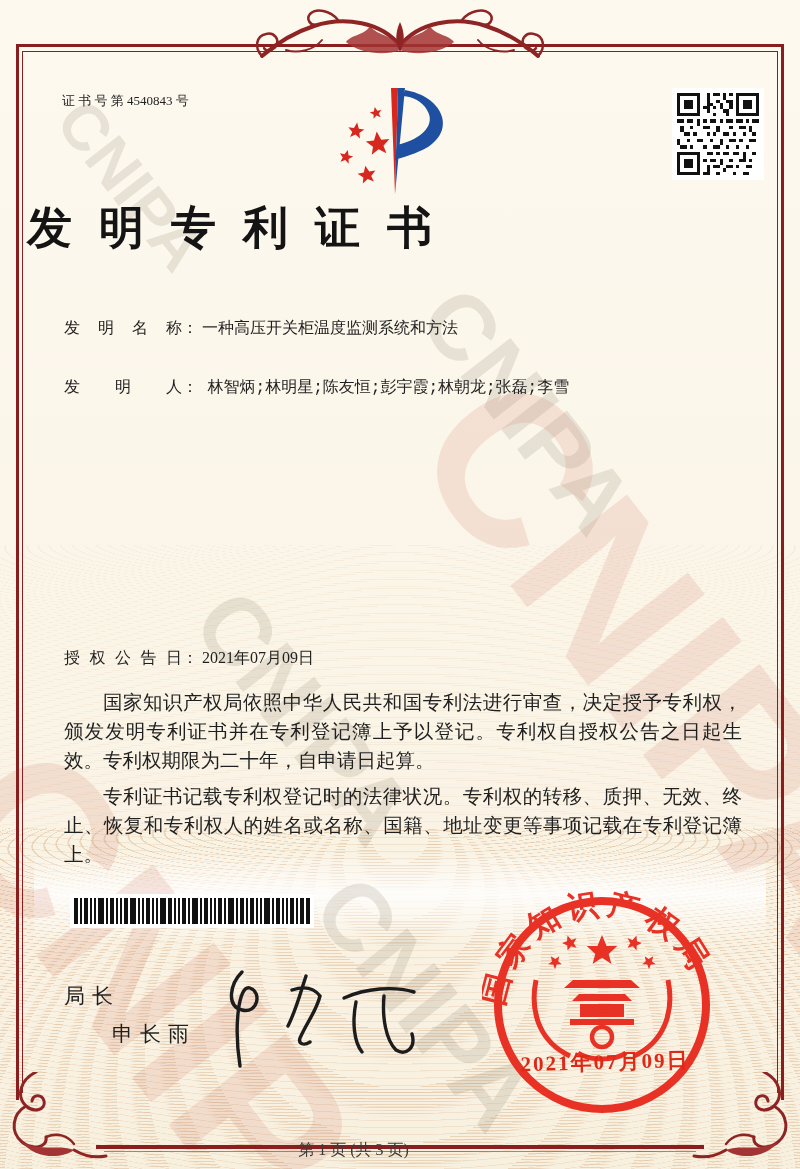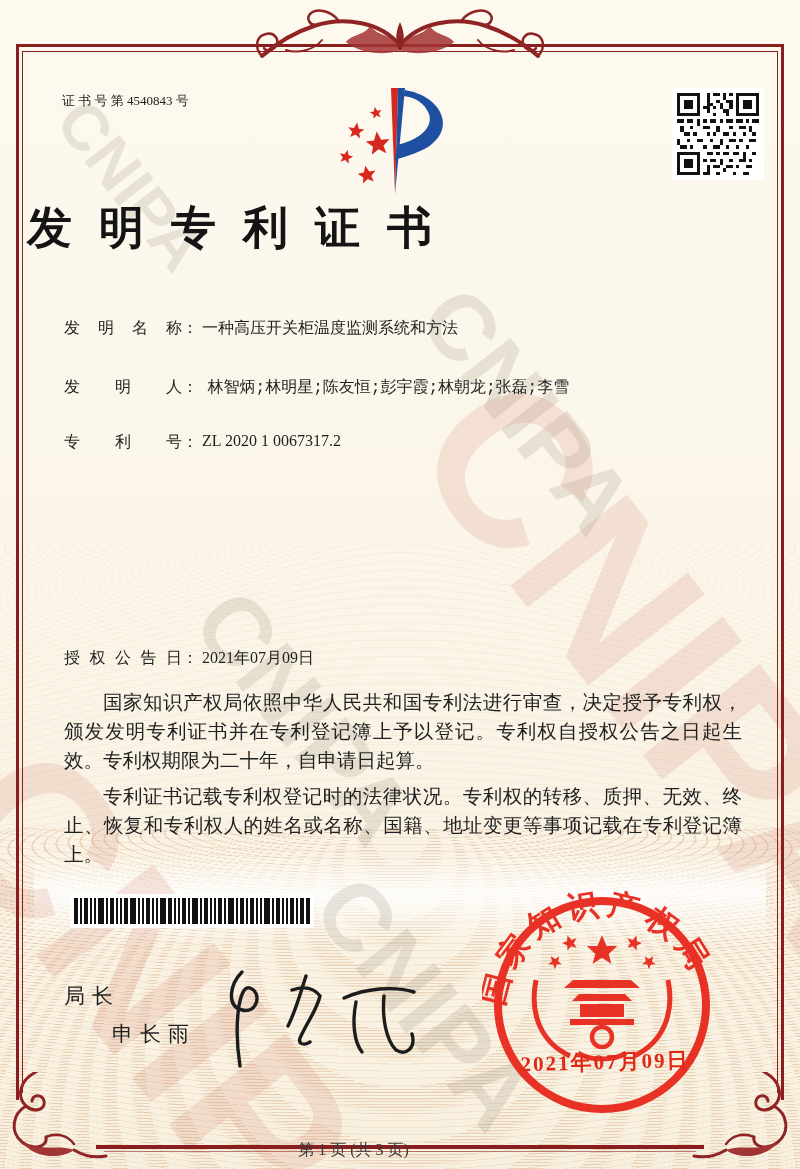--- a/index.html
+++ b/index.html
@@ -155,24 +155,20 @@
 
   <div class="title">发明专利证书</div>
 
   <div class="frow" style="top:318px;">
     <span class="flabel">发明名称</span><span class="colon">：</span>
     <span class="fvalue">一种高压开关柜温度监测系统和方法</span>
   </div>
   <div class="frow" style="top:377px;font-family:Liberation Mono, monospace;">
     <span class="flabel">发明人</span><span class="colon">：</span>
     <span class="fvalue">林智炳;林明星;陈友恒;彭宇霞;林朝龙;张磊;李雪</span>
-  </div>
-  <div class="frow" style="top:432px;">
-    <span class="flabel">专利号</span><span class="colon">：</span>
-    <span class="fvalue">ZL 2020 1 0067317.2</span>
   </div>
   <div class="frow" style="top:648px;">
     <span class="flabel">授权公告日</span><span class="colon">：</span>
     <span class="fvalue">2021年07月09日</span>
   </div>
 
   <div class="bodytext">
     <p>国家知识产权局依照中华人民共和国专利法进行审查，决定授予专利权，颁发发明专利证书并在专利登记簿上予以登记。专利权自授权公告之日起生效。专利权期限为二十年，自申请日起算。</p>
     <p>专利证书记载专利权登记时的法律状况。专利权的转移、质押、无效、终止、恢复和专利权人的姓名或名称、国籍、地址变更等事项记载在专利登记簿上。</p>
   </div>

